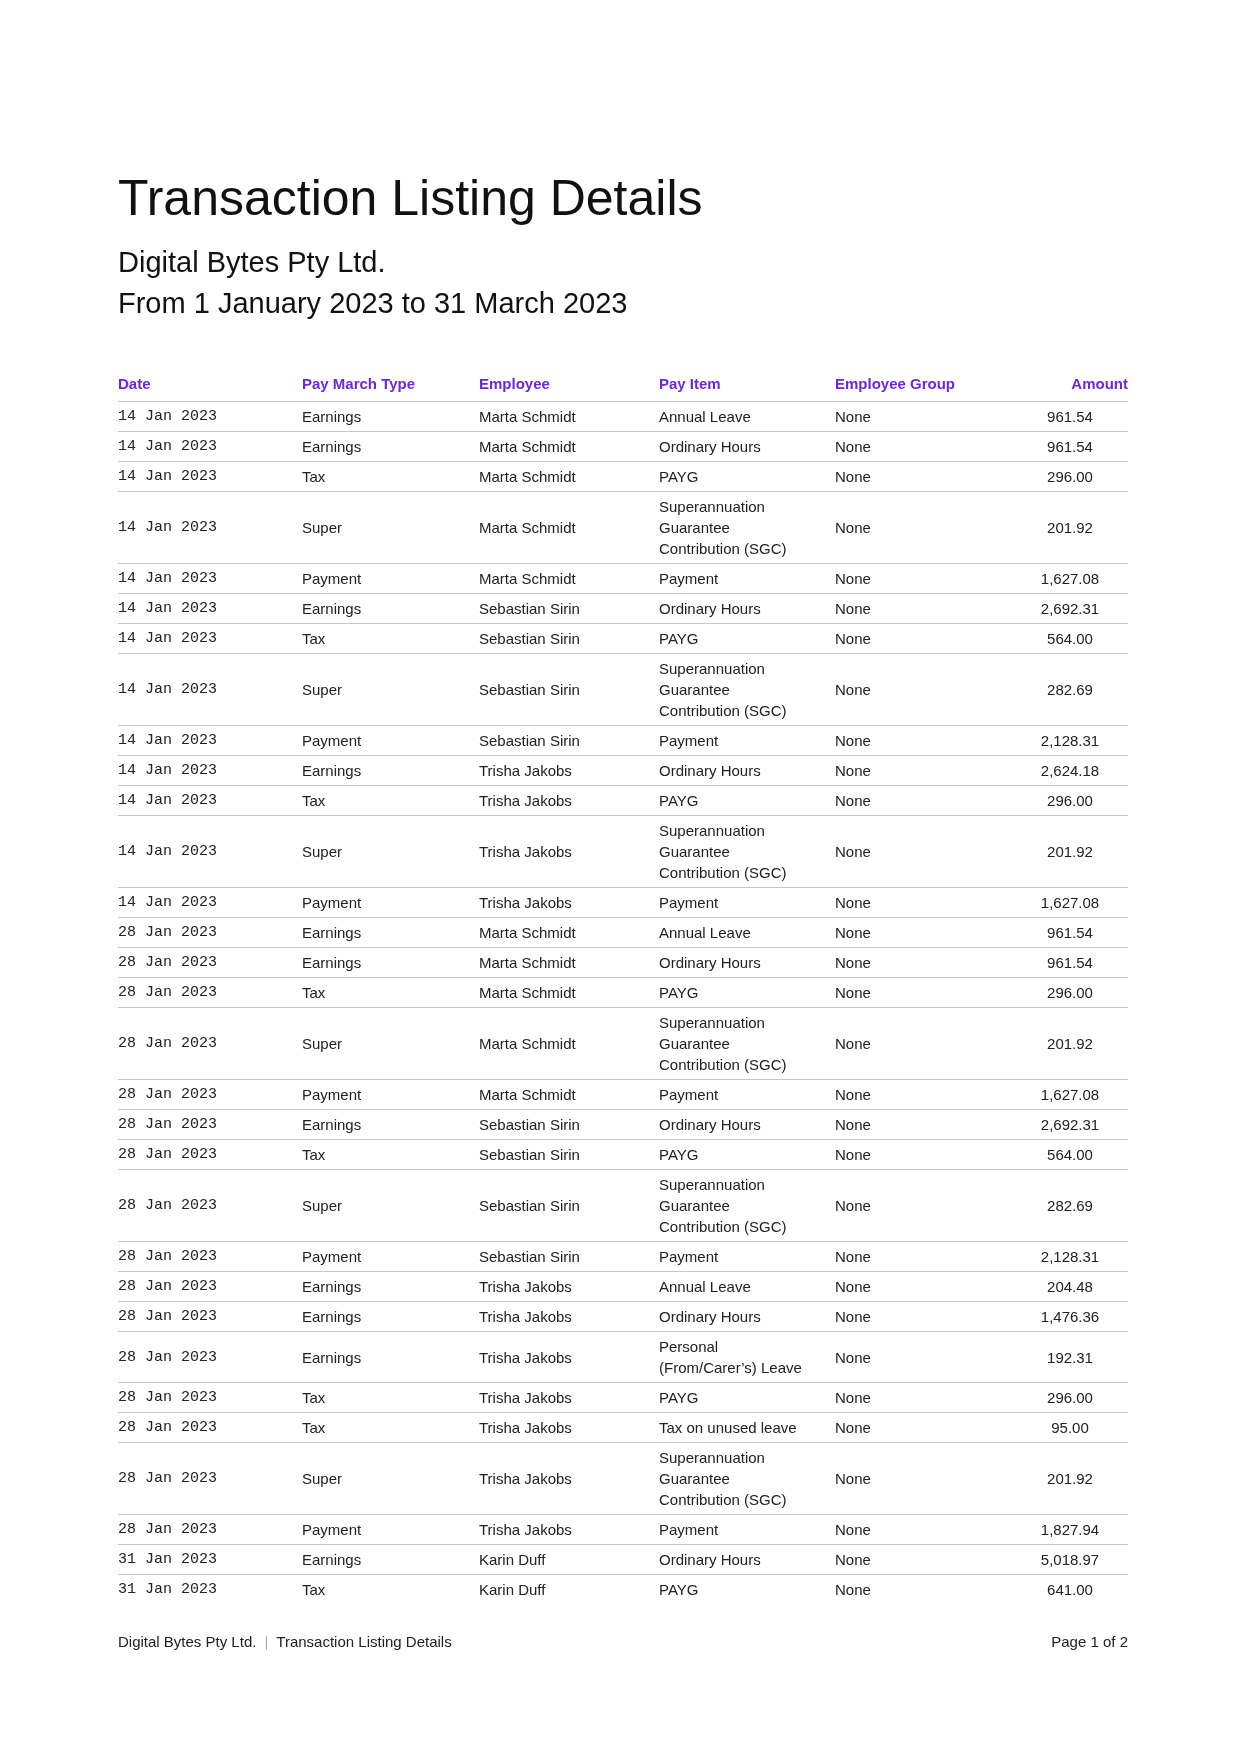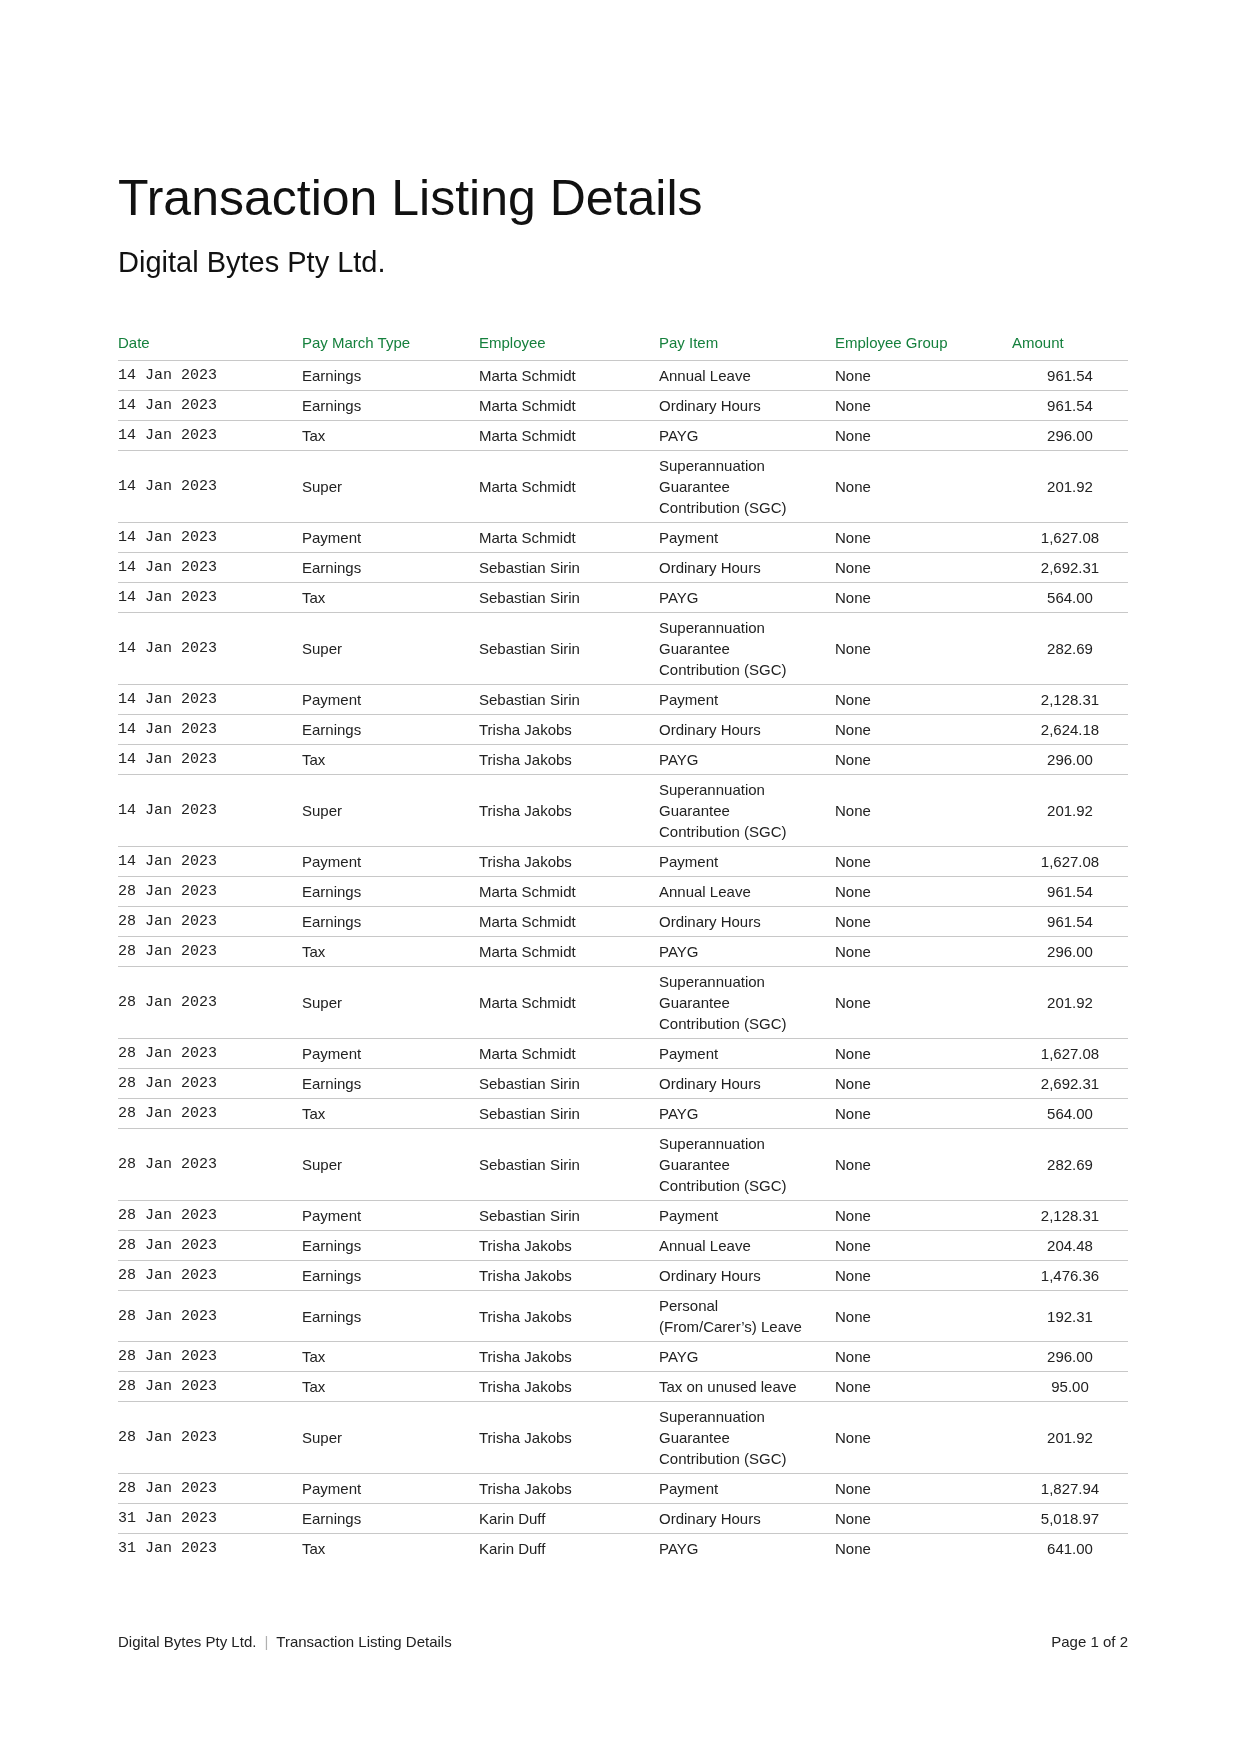--- a/index.html
+++ b/index.html
@@ -43,30 +43,30 @@
     width: 1010px;
     font-size: 15px;
   }
   col.c-date { width: 172px; }
   col.c-type { width: 177px; }
   col.c-emp { width: 180px; }
   col.c-item { width: 176px; }
   col.c-group { width: 177px; }
   col.c-amount { width: 128px; }
   table.transactions th {
-    font-weight: 400;
+    font-weight: 700;
     text-align: left;
-    color: #15803d;
+    color: #6d28d9;
     padding: 7px 0 7px 12px;
     line-height: 21px;
     border-bottom: 1px solid #c8c8c8;
     vertical-align: bottom;
   }
   table.transactions th:first-child { padding-left: 0; }
-  table.transactions th.num { text-align: left; }
+  table.transactions th.num { text-align: right; }
   table.transactions td {
     padding: 4px 0 4px 12px;
     line-height: 21px;
     vertical-align: middle;
     border-bottom: 1px solid #c8c8c8;
     color: #222222;
     overflow: hidden;
   }
   table.transactions td:first-child { padding-left: 0; font-family: Liberation Mono, monospace; }
   table.transactions td.num { text-align: center; }
@@ -89,20 +89,21 @@
     padding: 0 8px;
   }
 </style>
 </head>
 <body>
 
 <div class="content">
   <h1 class="page-title">Transaction Listing Details</h1>
   <div class="subtitle-block">
     <div>Digital Bytes Pty Ltd.</div>
+    <div>From 1 January 2023 to 31 March 2023</div>
   </div>
 
   <table class="transactions">
     <colgroup>
       <col class="c-date">
         <col class="c-type">
         <col class="c-emp">
       <col class="c-item">
         <col class="c-group">
         <col class="c-amount">

